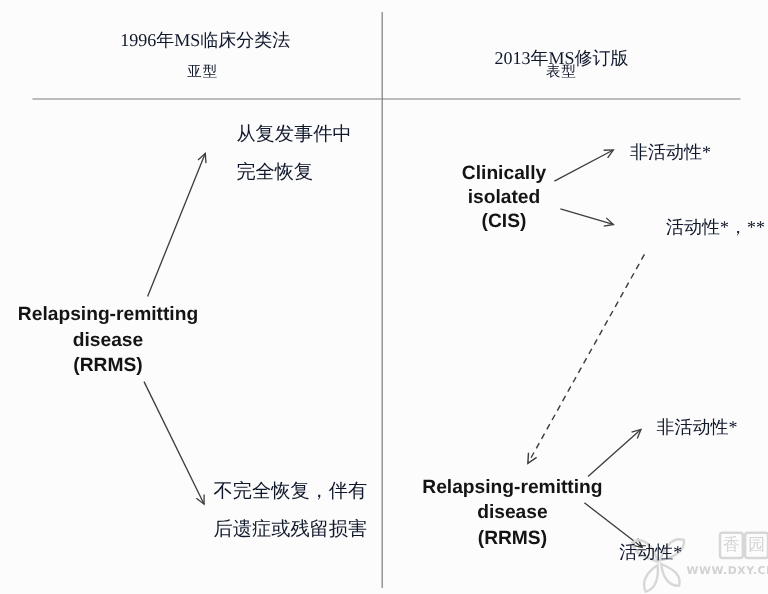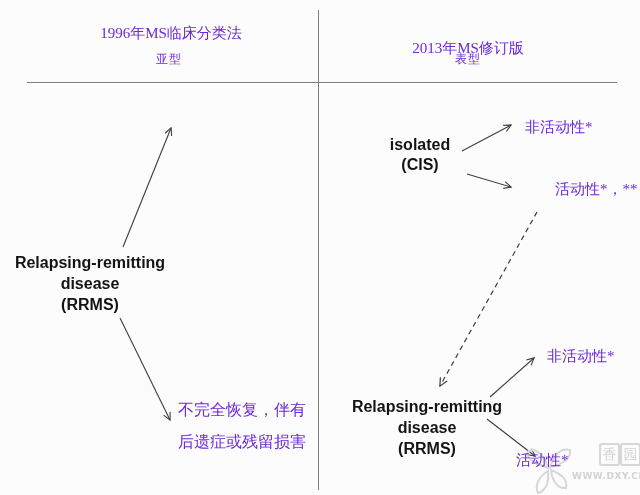--- a/index.html
+++ b/index.html
@@ -12,21 +12,21 @@
     position: relative;
     width: 640px; height: 495px;
     background: #fcfcfc;
     overflow: hidden;
     color: #1b1b1b;
   }
   .abs { position: absolute; }
   .center-x { transform: translateX(-50%); text-align: center; }
   .cn {
     font-family: "Liberation Serif", "DejaVu Serif", serif;
-    color: #6d28d9;
+    color: #0f172a;
     white-space: nowrap;
   }
   .header-title { font-size: 15px; }
   .header-sub { font-size: 12px; letter-spacing: 1px; }
   .node {
     font-family: "Liberation Sans", "DejaVu Sans", sans-serif;
     font-weight: bold;
     color: #141414;
     white-space: nowrap;
   }
@@ -104,33 +104,38 @@
     <div class="wm-box" style="left:599px; top:443px;">香</div>
     <div class="wm-box" style="left:620px; top:443px;">园</div>
     <div class="wm-url" style="left:572px; top:471px;">WWW.DXY.CN</div>
   </div>
 
   <div class="abs cn header-title center-x" style="left:171px; top:24px;">1996年MS临床分类法</div>
   <div class="abs cn header-sub center-x" style="left:169px; top:51px;">亚型</div>
   <div class="abs cn header-title center-x" style="left:468px; top:23px;margin-top:16px;">2013年MS修订版</div>
   <div class="abs cn header-sub center-x" style="left:468px; top:51px;">表型</div>
 
+  <div class="abs cn outcome outcome-top" style="left:197px; top:97px;">
+    <span class="line">从复发事件中</span>
+    <span class="line">完全恢复</span>
+  </div>
 
   <div class="abs node node-left center-x" style="left:90px; top:252px;">
     <span class="line">Relapsing-remitting</span>
     <span class="line">disease</span>
     <span class="line">(RRMS)</span>
   </div>
 
   <div class="abs cn outcome outcome-bottom" style="left:178px; top:394px;">
     <span class="line">不完全恢复，伴有</span>
     <span class="line">后遗症或残留损害</span>
   </div>
 
   <div class="abs node node-cis center-x" style="left:420px; top:135px;">
+    <span class="line">Clinically</span>
     <span class="line">isolated</span>
     <span class="line">(CIS)</span>
   </div>
 
   <div class="abs cn phenotype" style="left:525px; top:118px;">非活动性*</div>
   <div class="abs cn phenotype" style="left:555px; top:180px;">活动性*，**</div>
 
   <div class="abs node node-rrms2 center-x" style="left:427px; top:396px;">
     <span class="line">Relapsing-remitting</span>
     <span class="line">disease</span>

